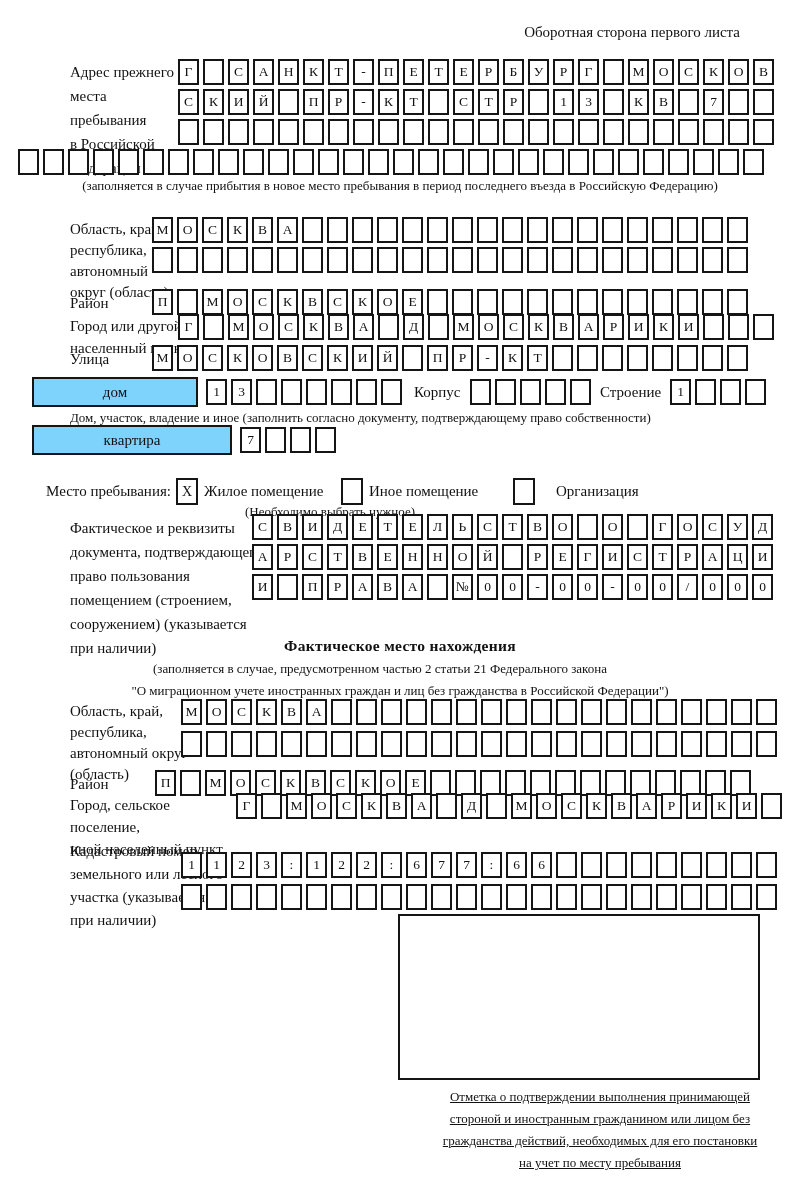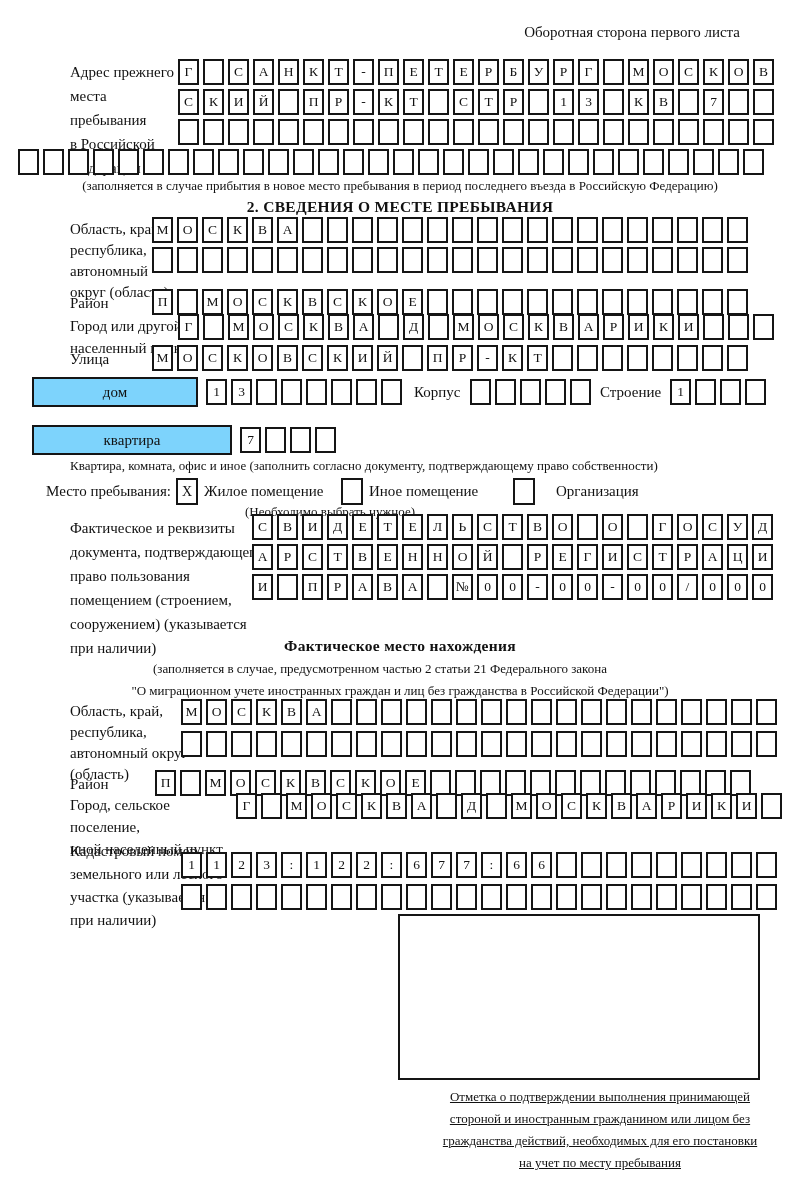--- a/index.html
+++ b/index.html
@@ -151,21 +151,20 @@
       <span class="cell"></span>
       <span class="cell"></span>
       <span class="cell"></span>
       <span class="cell"></span>
       <span class="cell"></span>
       <span class="cell"></span>
       <span class="cell"></span>
     </div>
   <div class="abs cap center" style="top:178px;left:0;width:800px;">(заполняется в случае прибытия в новое место пребывания в период последнего въезда в Российскую Федерацию)</div>
 
-  <div class="abs title bold center" style="top:198px;left:0;width:800px;">2. СВЕДЕНИЯ О МЕСТЕ ПРЕБЫВАНИЯ</div>
 
   <div class="abs lbl lbl-tight" style="top:219px;left:70px;width:115px;">
       <div>Область, край,</div>
       <div>республика,</div>
       <div>автономный</div>
       <div>округ (область)</div>
     </div>
   <div class="abs cellrow" style="top:217px;left:152px;">
       <span class="cell">М</span>
       <span class="cell">О</span>
@@ -325,29 +324,29 @@
       <span class="cell"></span>
       <span class="cell"></span>
     </div>
   <div class="abs lbl" style="top:380px;left:600px;">Строение</div>
   <div class="abs cellrow" style="top:379px;left:670px;">
       <span class="cell">1</span>
       <span class="cell"></span>
       <span class="cell"></span>
       <span class="cell"></span>
     </div>
+  <div class="abs cap" style="top:410px;left:70px;width:700px;">Дом, участок, владение и иное (заполнить согласно документу, подтверждающему право собственности)</div>
 
   <div class="abs widebox" style="top:425px;left:32px;width:200px;">квартира</div>
   <div class="abs cellrow" style="top:427px;left:240px;">
       <span class="cell">7</span>
       <span class="cell"></span>
       <span class="cell"></span>
       <span class="cell"></span>
     </div>
-  <div class="abs cap" style="top:458px;left:70px;width:700px;">Квартира, комната, офис и иное (заполнить согласно документу, подтверждающему право собственности)</div>
 
   <div class="abs lbl" style="top:479px;left:46px;">Место пребывания:</div>
   <div class="abs checkcell" style="top:478px;left:176px;">X</div>
   <div class="abs lbl" style="top:479px;left:204px;">Жилое помещение</div>
   <div class="abs checkcell" style="top:478px;left:341px;"></div>
   <div class="abs lbl" style="top:479px;left:369px;">Иное помещение</div>
   <div class="abs checkcell" style="top:478px;left:513px;"></div>
   <div class="abs lbl" style="top:479px;left:556px;">Организация</div>
   <div class="abs cap center" style="top:504px;left:70px;width:520px;">(Необходимо выбрать нужное)</div>
 

